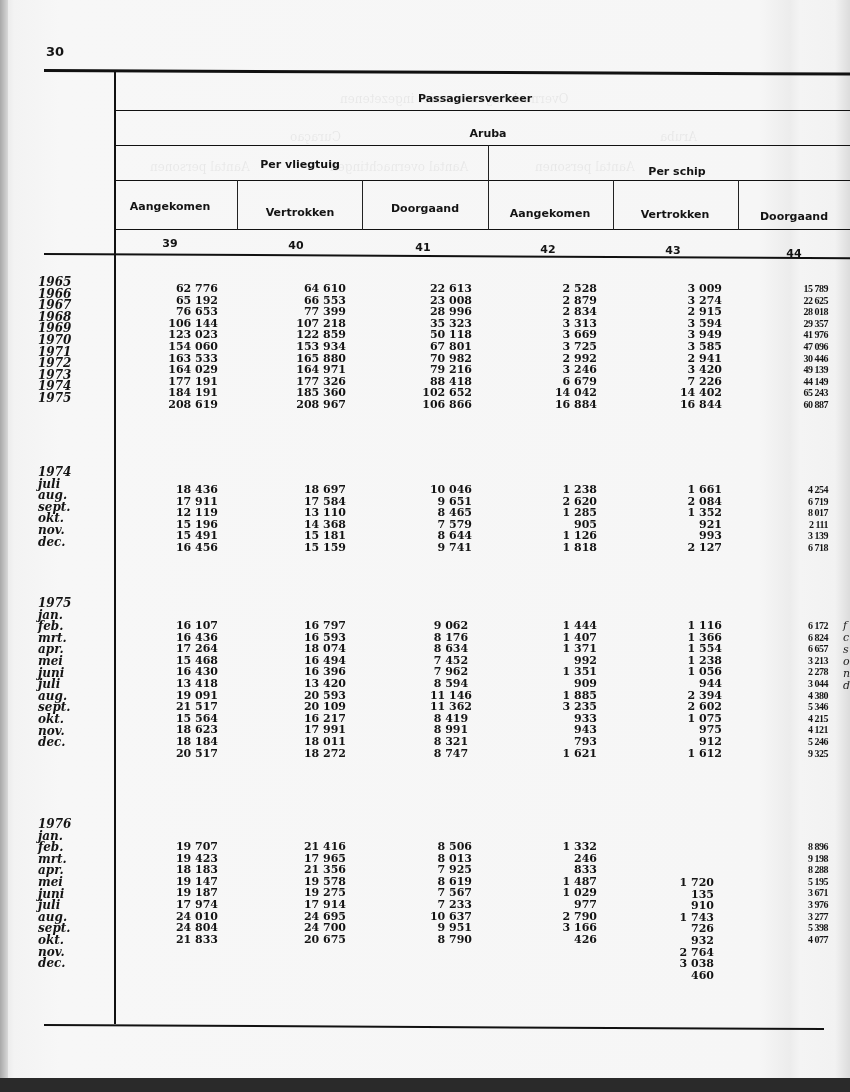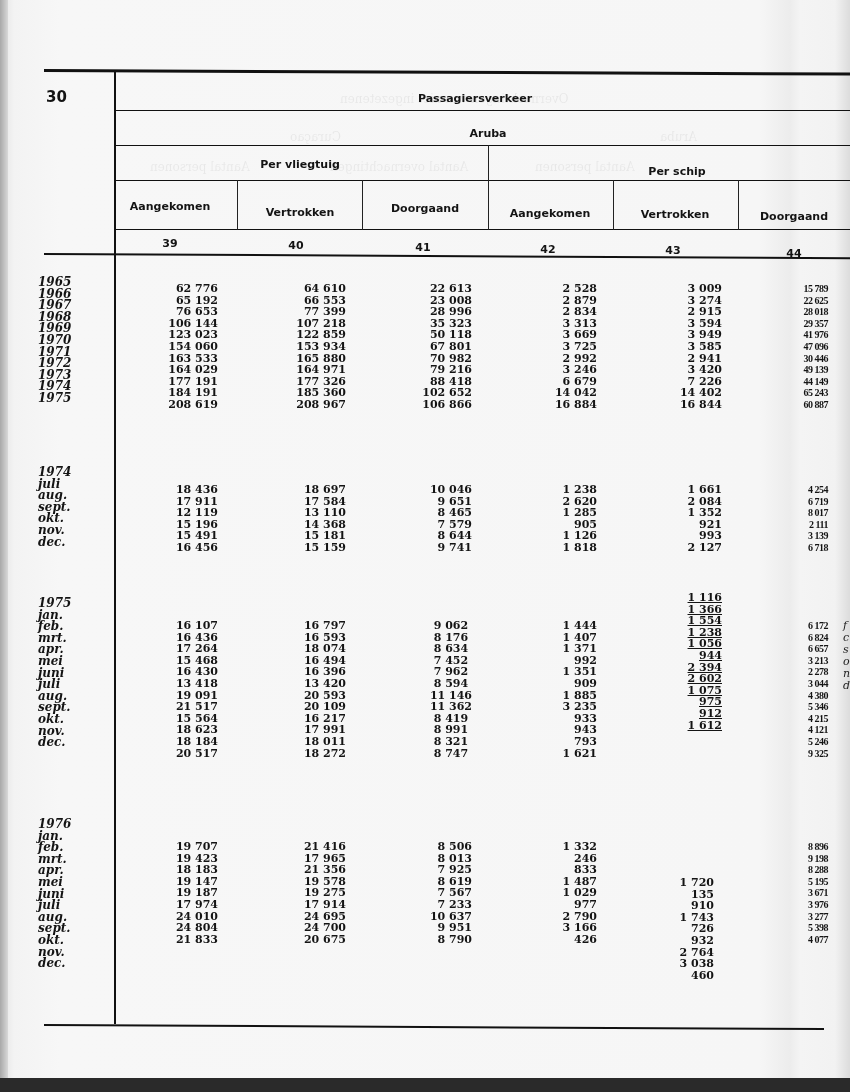--- a/index.html
+++ b/index.html
@@ -8,21 +8,21 @@
     background: #2a2a2a;
     font-family: "DejaVu Serif", serif;
     color: #141414;
   }
   .page {
     position: absolute; left: 0; top: 0; width: 850px; height: 1078px;
     background: linear-gradient(90deg, #cfcfcf 0px, #e9e9e9 6px, #f3f3f3 14px, #f7f7f7 60px, #f6f6f6 760px, #ececec 790px, #f4f4f4 800px, #f2f2f2 835px, #dcdcdc 850px);
     overflow: hidden;
   }
   .left-edge { position: absolute; left: 0; top: 0; width: 8px; height: 1078px; background: linear-gradient(90deg,#a8a8a8,#d8d8d8); }
-  .page-number { position: absolute; left: 46px; top: 44px; font-family: "DejaVu Sans", sans-serif; font-weight: bold; font-size: 15px; margin-top: 44px; }
+  .page-number { position: absolute; left: 46px; top: 44px; font-family: "DejaVu Sans", sans-serif; font-weight: bold; font-size: 13px; }
   .section-title { position: absolute; right: 2px; top: 50px; font-family: "DejaVu Serif", serif; font-weight: bold; font-size: 14px; letter-spacing: 0.3px; }
   .section-title .sub { font-weight: normal; font-size: 12px; }
   .rule { position: absolute; background: #111; }
   .vline { position: absolute; background: #222; width: 1px; }
   .hdr { position: absolute; font-family: "DejaVu Sans", sans-serif; font-weight: bold; font-size: 11px; white-space: nowrap; transform: translateX(-50%); }
   .colnum { position: absolute; font-family: "DejaVu Sans", sans-serif; font-weight: bold; font-size: 11px; transform: translateX(-50%); }
   .labels { position: absolute; left: 38px; font-style: italic; font-weight: bold; font-size: 12px; line-height: 11.6px; }
   .labels div { height: 11.6px; white-space: nowrap; }
   .labels .yr { font-weight: bold; }
   .col { position: absolute; font-size: 11px; line-height: 11.6px; text-align: right; font-weight: bold; }
@@ -274,21 +274,21 @@
         <div>992</div>
         <div>1 351</div>
         <div>909</div>
         <div>1 885</div>
         <div>3 235</div>
         <div>933</div>
         <div>943</div>
         <div>793</div>
         <div>1 621</div>
       </div>
-      <div class="col" style="top: 592px; right: 128px; text-decoration: underline;">
+      <div class="col" style="top: 620px; right: 128px;">
         <div>1 116</div>
         <div>1 366</div>
         <div>1 554</div>
         <div>1 238</div>
         <div>1 056</div>
         <div>944</div>
         <div>2 394</div>
         <div>2 602</div>
         <div>1 075</div>
         <div>975</div>

